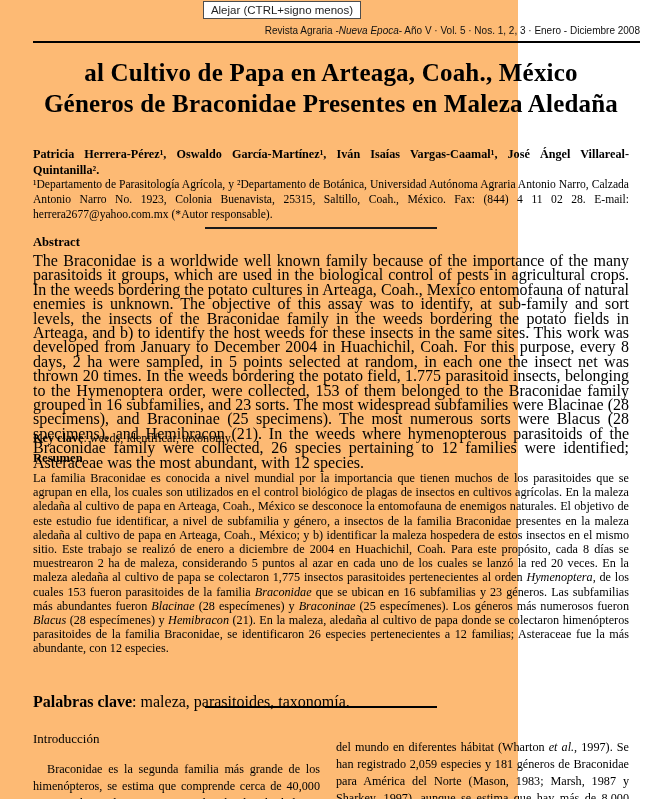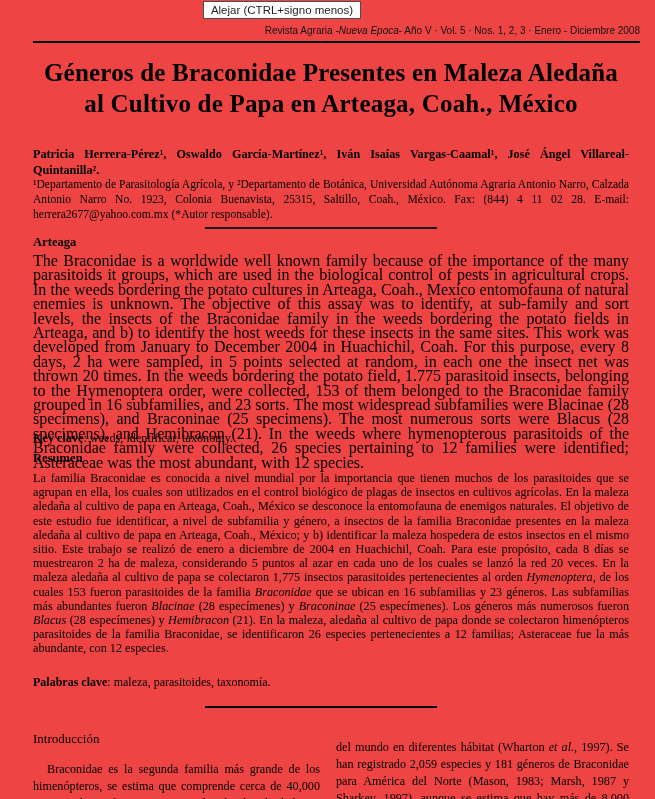--- a/index.html
+++ b/index.html
@@ -1,17 +1,17 @@
 <!DOCTYPE html>
 <html lang="es"><head>
 <meta charset="utf-8">
 <style>
   html,body{margin:0;padding:0;background:#ffffff;}
   body{width:655px;height:799px;overflow:hidden;font-family:"Liberation Serif",serif;color:#000;}
-  .page{position:relative;width:655px;height:799px;background:#ef4444;}
+  .page{position:relative;width:518px;height:799px;background:#fdba74;}
 
   
   .tooltip{
     position:absolute;left:203px;top:1px;width:158px;height:18px;
     box-sizing:border-box;border:1px solid #4d4d4d;background:#fff;
     display:flex;align-items:center;justify-content:center;
     font-family:"Liberation Sans",sans-serif;font-size:11.5px;color:#1f1f1f;
     white-space:nowrap;
   }
 
@@ -47,21 +47,21 @@
     position:absolute;top:254px;left:33px;width:596px;
     font-size:16px;line-height:14.4px;text-align:justify;
   }
   .keywords{position:absolute;top:431px;left:33px;width:596px;font-size:12.2px;}
 
   .resumen-heading{position:absolute;top:451px;left:33px;}
   .resumen-body{
     position:absolute;top:471px;left:33px;width:596px;
     font-size:12.2px;line-height:14.2px;text-align:justify;
   }
-  .palabras{position:absolute;top:675px;left:33px;width:596px;font-size:12px;}
+  .palabras{position:absolute;top:693px;left:33px;width:596px;font-size:16px;}
 
   .columns{
     position:absolute;top:731px;left:33px;width:596px;
     display:flex;gap:16px;
   }
   .col-left{width:287px;}
   .col-right{width:293px;padding-top:8px;}
   .intro-heading{font-size:13px;font-weight:normal;margin:0 0 14px 0;}
   .col-para{
     margin:0;font-size:12.2px;line-height:17px;text-align:justify;
@@ -77,31 +77,31 @@
 <div class="page">
 
   <div class="tooltip">
     <span>Alejar (CTRL+signo menos)</span>
   </div>
 
   <div class="journal-line"><span>Revista Agraria -</span><span class="it">Nueva Epoca</span><span>- Año V · Vol. 5 · Nos. 1, 2, 3 ·  Enero - Diciembre 2008</span></div>
   <div class="header-rule"></div>
 
   <div class="title">
+    <div>al Cultivo de Papa en Arteaga, Coah., México</div>
     <div>Géneros de Braconidae Presentes en Maleza Aledaña</div>
-    <div>al Cultivo de Papa en Arteaga, Coah., México</div>
   </div>
 
   <div class="authors">Patricia Herrera-Pérez¹, Oswaldo García-Martínez¹, Iván Isaías Vargas-Caamal¹, José Ángel Villareal-Quintanilla².</div>
 
   <div class="affiliation">¹Departamento de Parasitología Agrícola, y ²Departamento de Botánica, Universidad Autónoma Agraria Antonio Narro, Calzada Antonio Narro No. 1923, Colonia Buenavista, 25315, Saltillo, Coah., México. Fax: (844) 4 11 02 28. E-mail: herrera2677@yahoo.com.mx (*Autor responsable).</div>
 
   <div class="center-rule rule1"></div>
 
-  <div class="sec-heading abstract-heading">Arteaga</div>
+  <div class="sec-heading abstract-heading">Abstract</div>
   <div class="abstract-body">The Braconidae is a worldwide well known family because of the importance of the many parasitoids it groups, which are used in the biological control of pests in agricultural crops. In the weeds bordering the potato cultures in Arteaga, Coah., Mexico entomofauna of natural enemies is unknown. The objective of this assay was to identify, at sub-family and sort levels, the insects of the Braconidae family in the weeds bordering the potato fields in Arteaga, and b) to identify the host weeds for these insects in the same sites. This work was developed from January to December 2004 in Huachichil, Coah. For this purpose, every 8 days, 2 ha were sampled, in 5 points selected at random, in each one the insect net was thrown 20 times. In the weeds bordering the potato field, 1.775 parasitoid insects, belonging to the Hymenoptera order, were collected, 153 of them belonged to the Braconidae family grouped in 16 subfamilies, and 23 sorts. The most widespread subfamilies were Blacinae (28 specimens), and Braconinae (25 specimens). The most numerous sorts were Blacus (28 specimens), and Hemibracon (21). In the weeds where hymenopterous parasitoids of the Braconidae family were collected, 26 species pertaining to 12 families were identified; Asteraceae was the most abundant, with 12 species.</div>
   <div class="keywords"><span class="bd">Key clave</span><span>: weeds, identificar, taxonomy.</span></div>
 
   <div class="sec-heading resumen-heading">Resumen</div>
   <div class="resumen-body"><span>La familia Braconidae es conocida a nivel mundial por la importancia que tienen muchos de los parasitoides que se agrupan en ella, los cuales son utilizados en el control biológico de plagas de insectos en cultivos agrícolas. En la maleza aledaña al cultivo de papa en Arteaga, Coah., México se desconoce la entomofauna de enemigos naturales. El objetivo de este estudio fue identificar, a nivel de subfamilia y género, a insectos de la familia Braconidae presentes en la maleza aledaña al cultivo de papa en Arteaga, Coah., México; y b) identificar la maleza hospedera de estos insectos en el mismo sitio. Este trabajo se realizó de enero a diciembre de 2004 en Huachichil, Coah. Para este propósito, cada 8 días se muestrearon 2 ha de maleza, considerando 5 puntos al azar en cada uno de los cuales se lanzó la red 20 veces. En la maleza aledaña al cultivo de papa se colectaron 1,775 insectos parasitoides pertenecientes al orden </span><span class="it">Hymenoptera</span><span>, de los cuales 153 fueron parasitoides de la familia </span><span class="it">Braconidae</span><span> que se ubican en 16 subfamilias y 23 géneros. Las subfamilias más abundantes fueron </span><span class="it">Blacinae</span><span> (28 especímenes) y </span><span class="it">Braconinae</span><span> (25 especímenes). Los géneros más numerosos fueron </span><span class="it">Blacus</span><span> (28 especímenes) y </span><span class="it">Hemibracon</span><span> (21). En la maleza, aledaña al cultivo de papa donde se colectaron himenópteros parasitoides de la familia Braconidae, se identificaron 26 especies pertenecientes a 12 familias; Asteraceae fue la más abundante, con 12 especies.</span></div>
   <div class="palabras"><span class="bd">Palabras clave</span><span>: maleza, parasitoides, taxonomía.</span></div>
 
   <div class="center-rule rule2"></div>
 
   <div class="columns">

